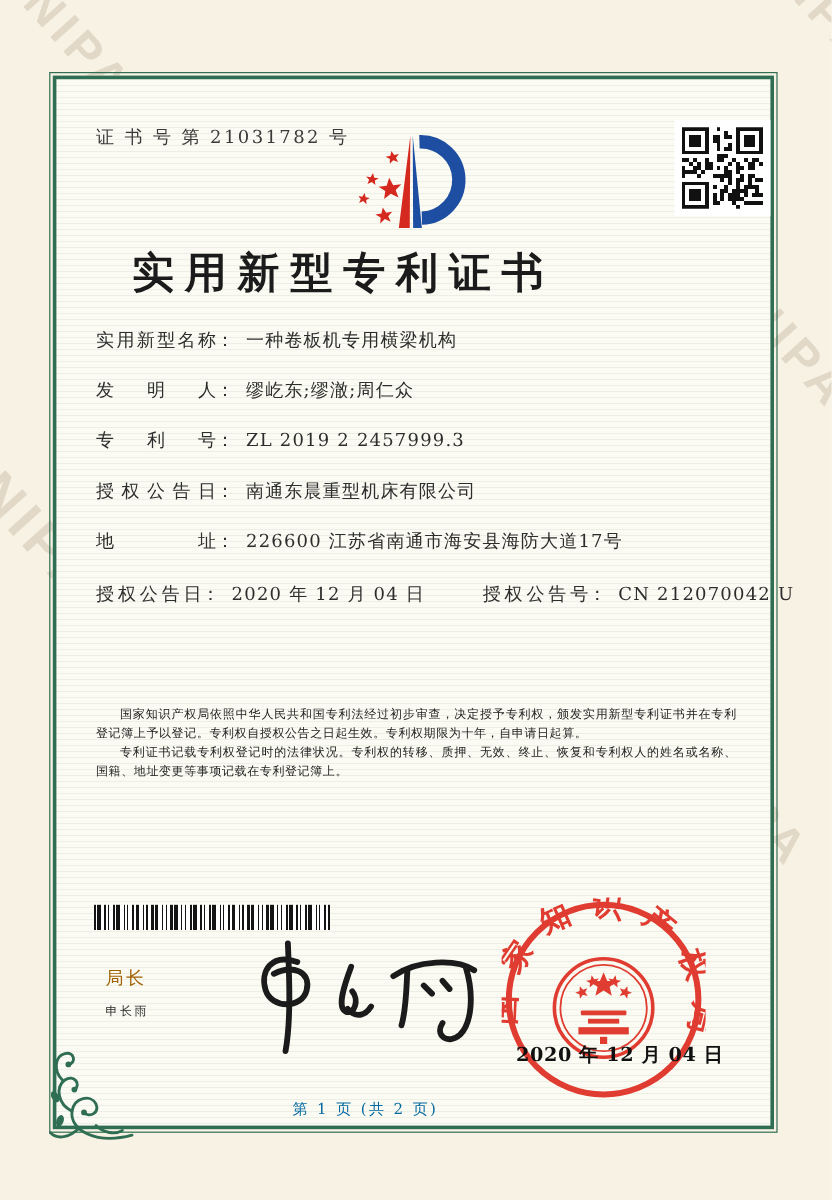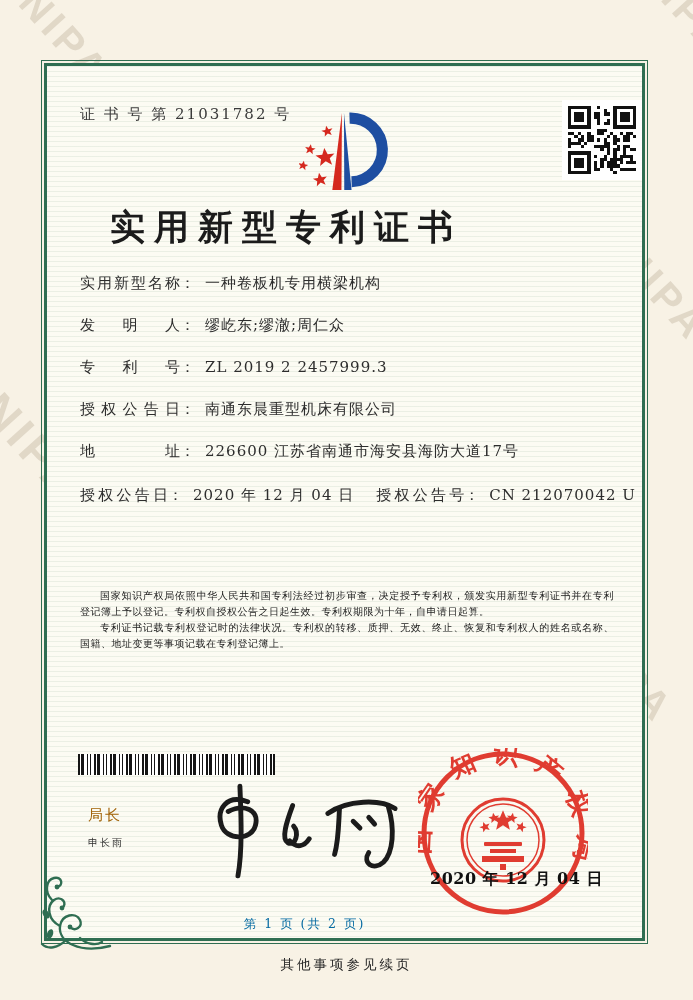--- a/index.html
+++ b/index.html
@@ -32,21 +32,21 @@
 
   .title { position:absolute; left:0; top:204px; width:572px; text-align:center; z-index:3;
            font-size:35px; font-weight:bold; letter-spacing:9px; color:#1b1b1b; }
 
   .fields { position:absolute; left:80px; top:274px; width:540px; z-index:3; }
   .field-row { height:22px; margin-bottom:20px; font-size:15px; color:#2d2d2d; white-space:nowrap; }
   .field-row .lbl { display:inline-block; width:100px; text-align:justify; text-align-last:justify; vertical-align:top; }
   .field-row .colon { display:inline-block; }
   .field-row .val { display:inline-block; margin-left:10px; letter-spacing:1px; }
   .grant-row { display:flex;align-items:center; }
-  .grant-cell2 { margin-left:22px; }
+  .grant-cell2 { margin-left:48px; }
   .grant-cell2 .lbl { width:88px; }
 
   .paras { position:absolute; left:80px; top:588px; width:534px; z-index:3;
            font-size:10px; line-height:1.6; color:#222; text-align:justify;font-family:Liberation Serif, serif; }
   .paras p { text-indent:2em; letter-spacing:0.5px; }
 
   .barcode { position:absolute; left:78px; top:754px; width:197px; height:21px; z-index:3;
     background:repeating-linear-gradient(90deg,
       #141414 0 2px, #fff 2px 3px, #141414 3px 6px, #fff 6px 9px,
       #141414 9px 10px, #fff 10px 12px, #141414 12px 13px, #fff 13px 16px);
@@ -324,15 +324,14 @@
       <circle cx="21" cy="13" r="2.4"></circle>
         <circle cx="26" cy="34" r="2.4"></circle>
         <circle cx="34" cy="53" r="2.4"></circle>
       <ellipse cx="10" cy="40" rx="3" ry="5" transform="rotate(-30 10 40)"></ellipse>
       <ellipse cx="14" cy="60" rx="3" ry="5" transform="rotate(20 14 60)"></ellipse>
     </g>
   </svg>
 
   <div class="page-num">第 1 页 (共 2 页)</div>
 
-  <div class="footer-note">其他事项参见续页</div>
 
 </div>
 
 </body></html>

